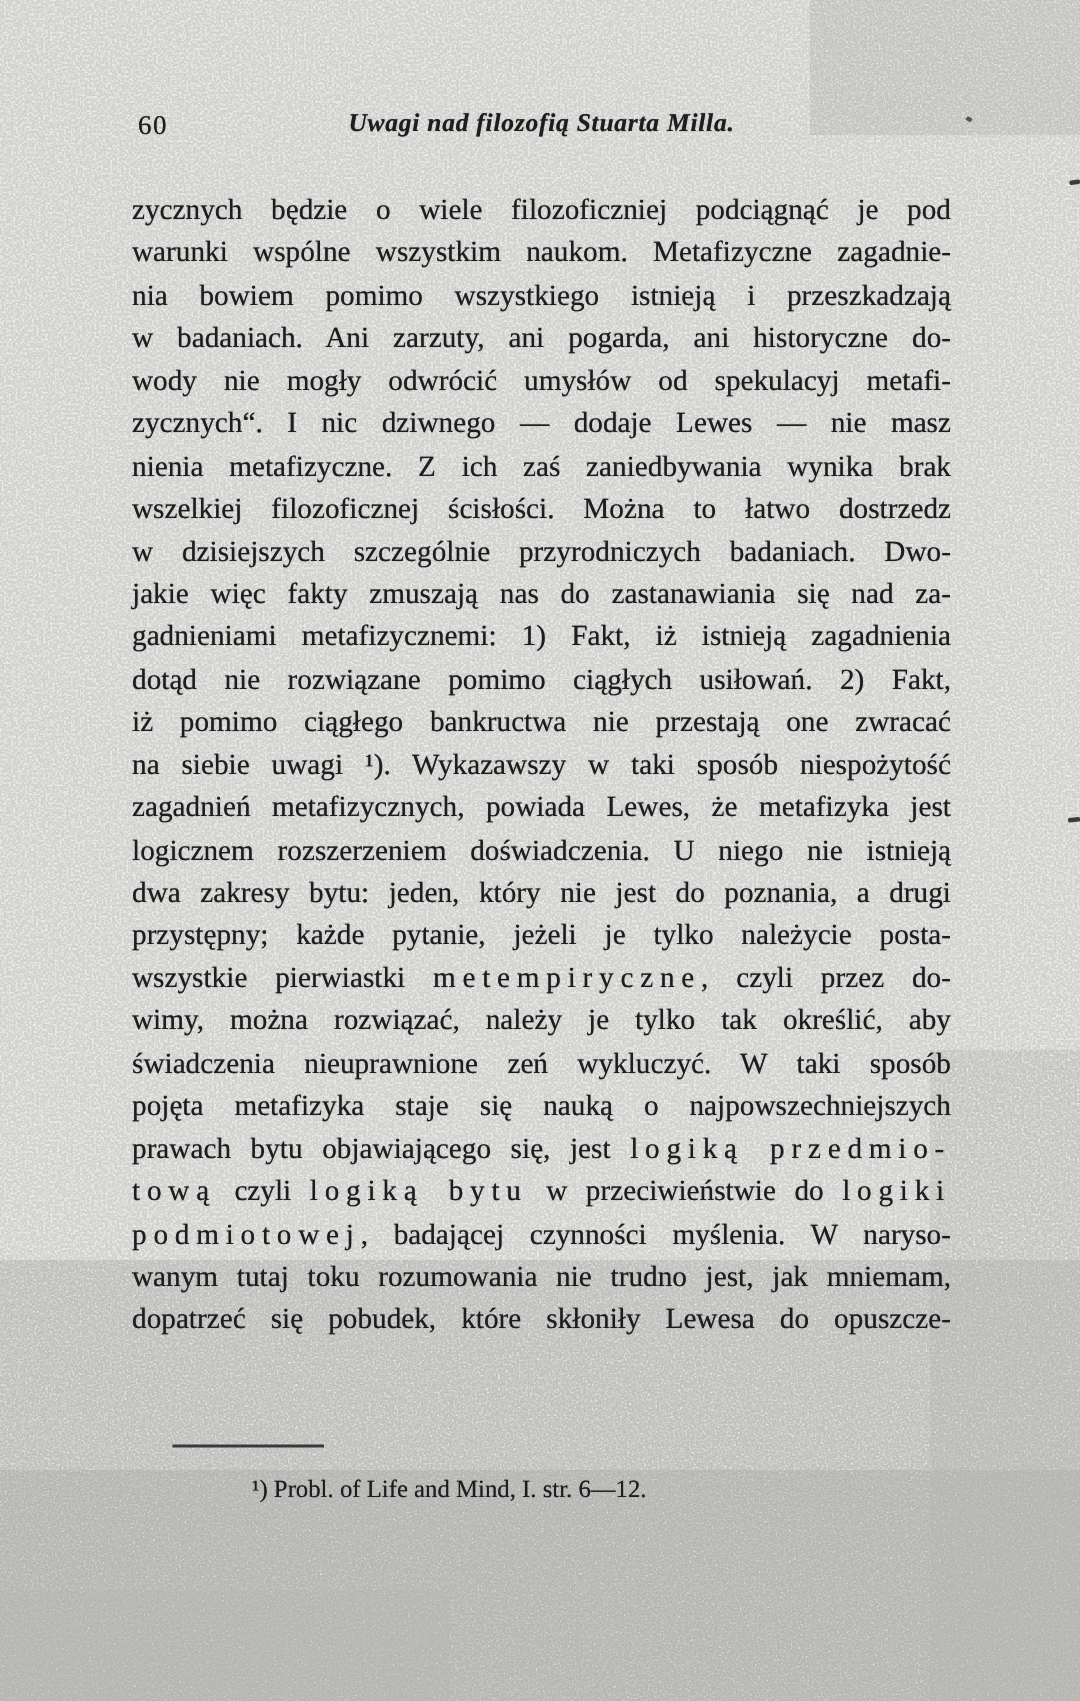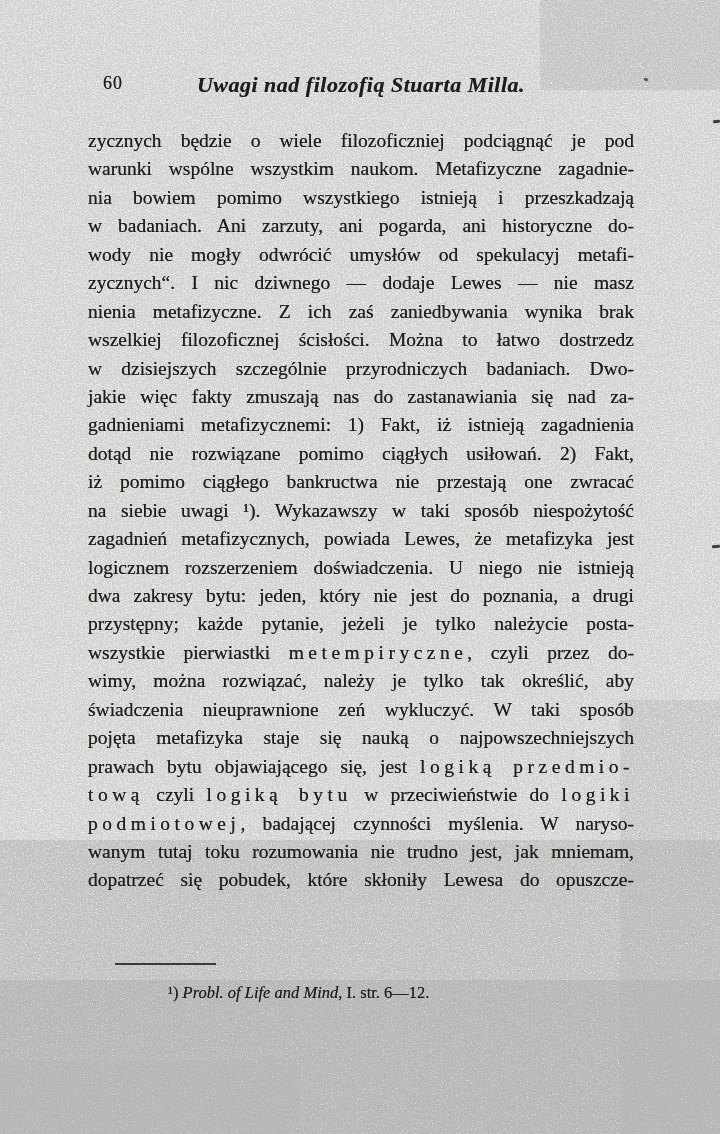--- a/index.html
+++ b/index.html
@@ -9,27 +9,27 @@
     background:#e9e9e7;
     overflow:hidden;
     font-family:"Liberation Serif","DejaVu Serif",serif;
     color:#1d1d1d;
   }
   .noise-layer{position:absolute;inset:0;width:720px;height:1134px;pointer-events:none;}
   .page-header{
     position:absolute;left:88px;top:72px;width:546px;height:26px;
   }
   .page-number{
-    position:absolute;left:15px;top:1px;
+    position:absolute;left:4px;top:1px;
     font-size:18px;letter-spacing:1px;
     text-shadow:0 0 0.5px rgba(25,25,25,.8);
   }
   .running-title{
     position:absolute;left:0;right:0;top:0;text-align:center;
-    font-size:22px;font-style:italic;font-weight:bold;
+    font-size:17px;font-style:italic;font-weight:bold;
     letter-spacing:0.5px;
     text-shadow:0 0 0.6px rgba(25,25,25,.7);
   }
   .body-text{
     position:absolute;left:88px;top:127px;width:546px;
     font-size:19.5px;line-height:28.45px;
     text-shadow:0 0 0.55px rgba(25,25,25,.75);
   }
   .line{
     text-align:justify;
@@ -41,21 +41,21 @@
   .footnote-rule{
     position:absolute;left:115px;top:963px;width:101px;height:0;
     border-top:2px solid #3a3a3a;
   }
   .footnote{
     position:absolute;left:88px;top:982px;width:546px;
     font-size:16.5px;line-height:22px;
     text-indent:80px;
     text-shadow:0 0 0.5px rgba(25,25,25,.7);
   }
-  .footnote .work{font-style:italic;}
+  .footnote .work{}
   .edge-mark{position:absolute;background:#3c3c3c;border-radius:1px;}
   .edge-mark.m1{right:0;top:120px;width:7px;height:3px;transform:rotate(-8deg);}
   .edge-mark.m2{right:0;top:545px;width:8px;height:3px;transform:rotate(-5deg);}
   .ink-speck{position:absolute;left:644px;top:78px;width:4px;height:3px;background:#555;border-radius:50% 20%;transform:rotate(35deg);}
 </style>
 </head>
 <body>
 
 <div class="scan-page">
 

